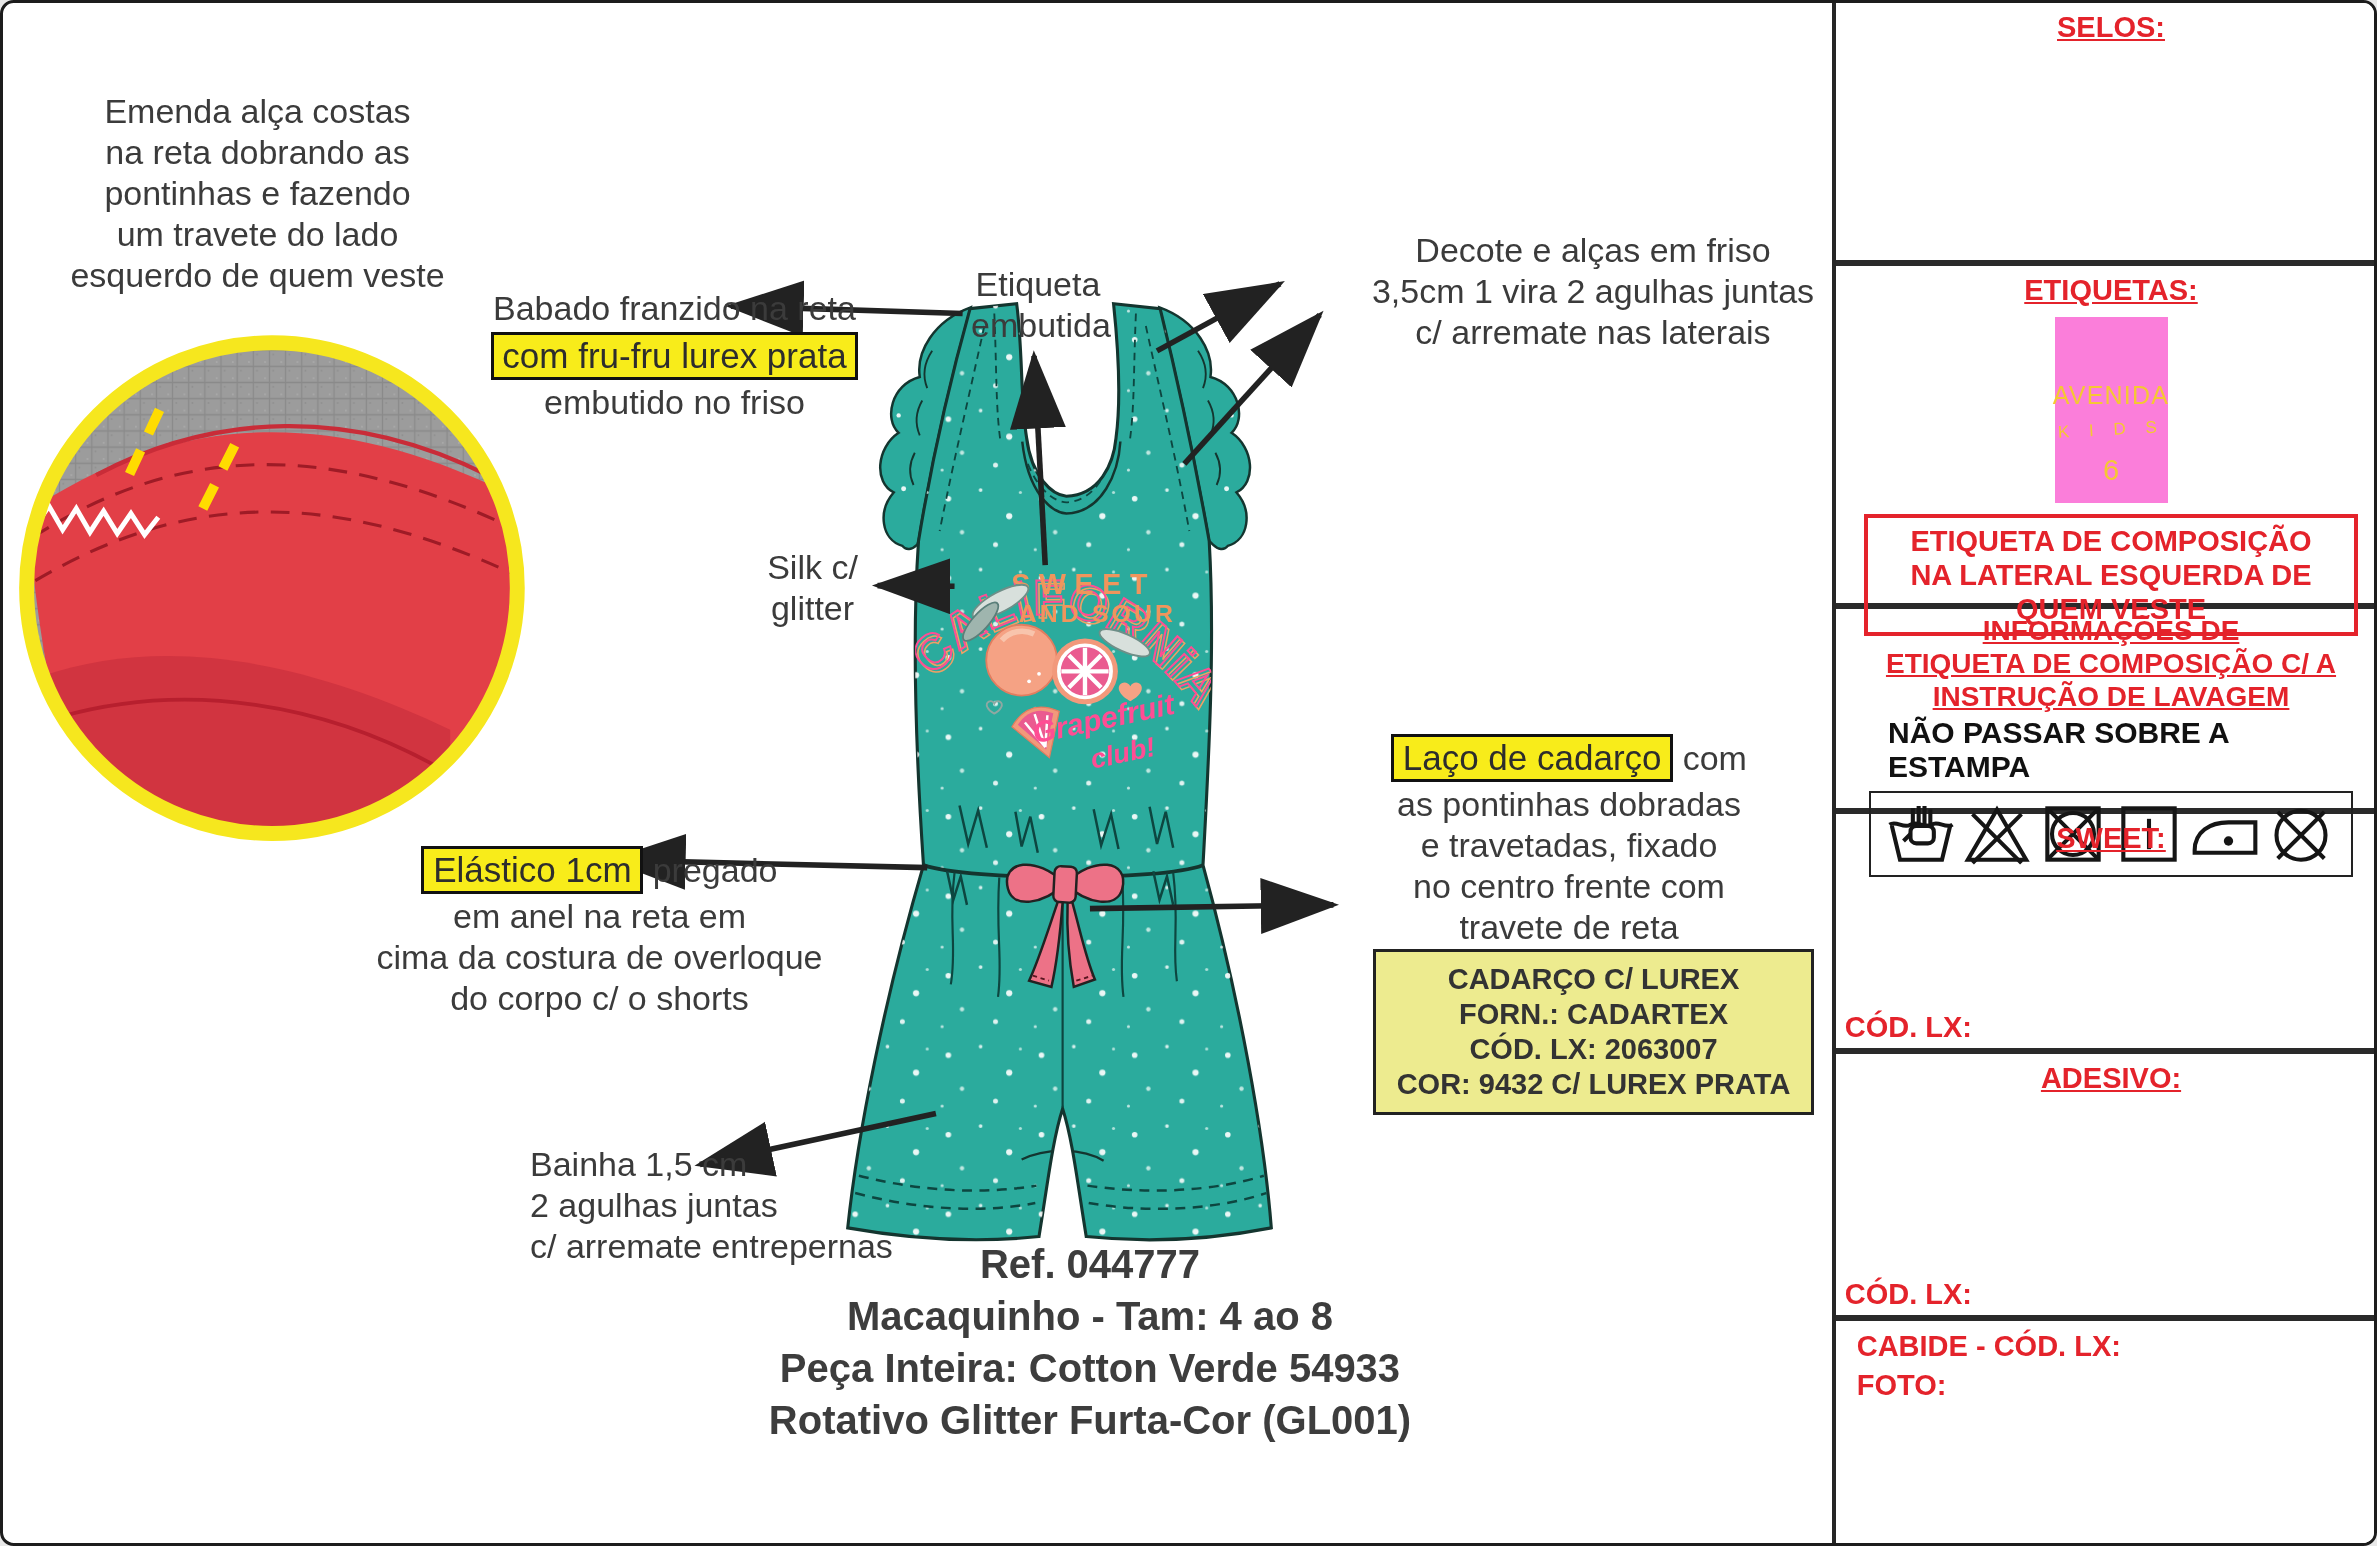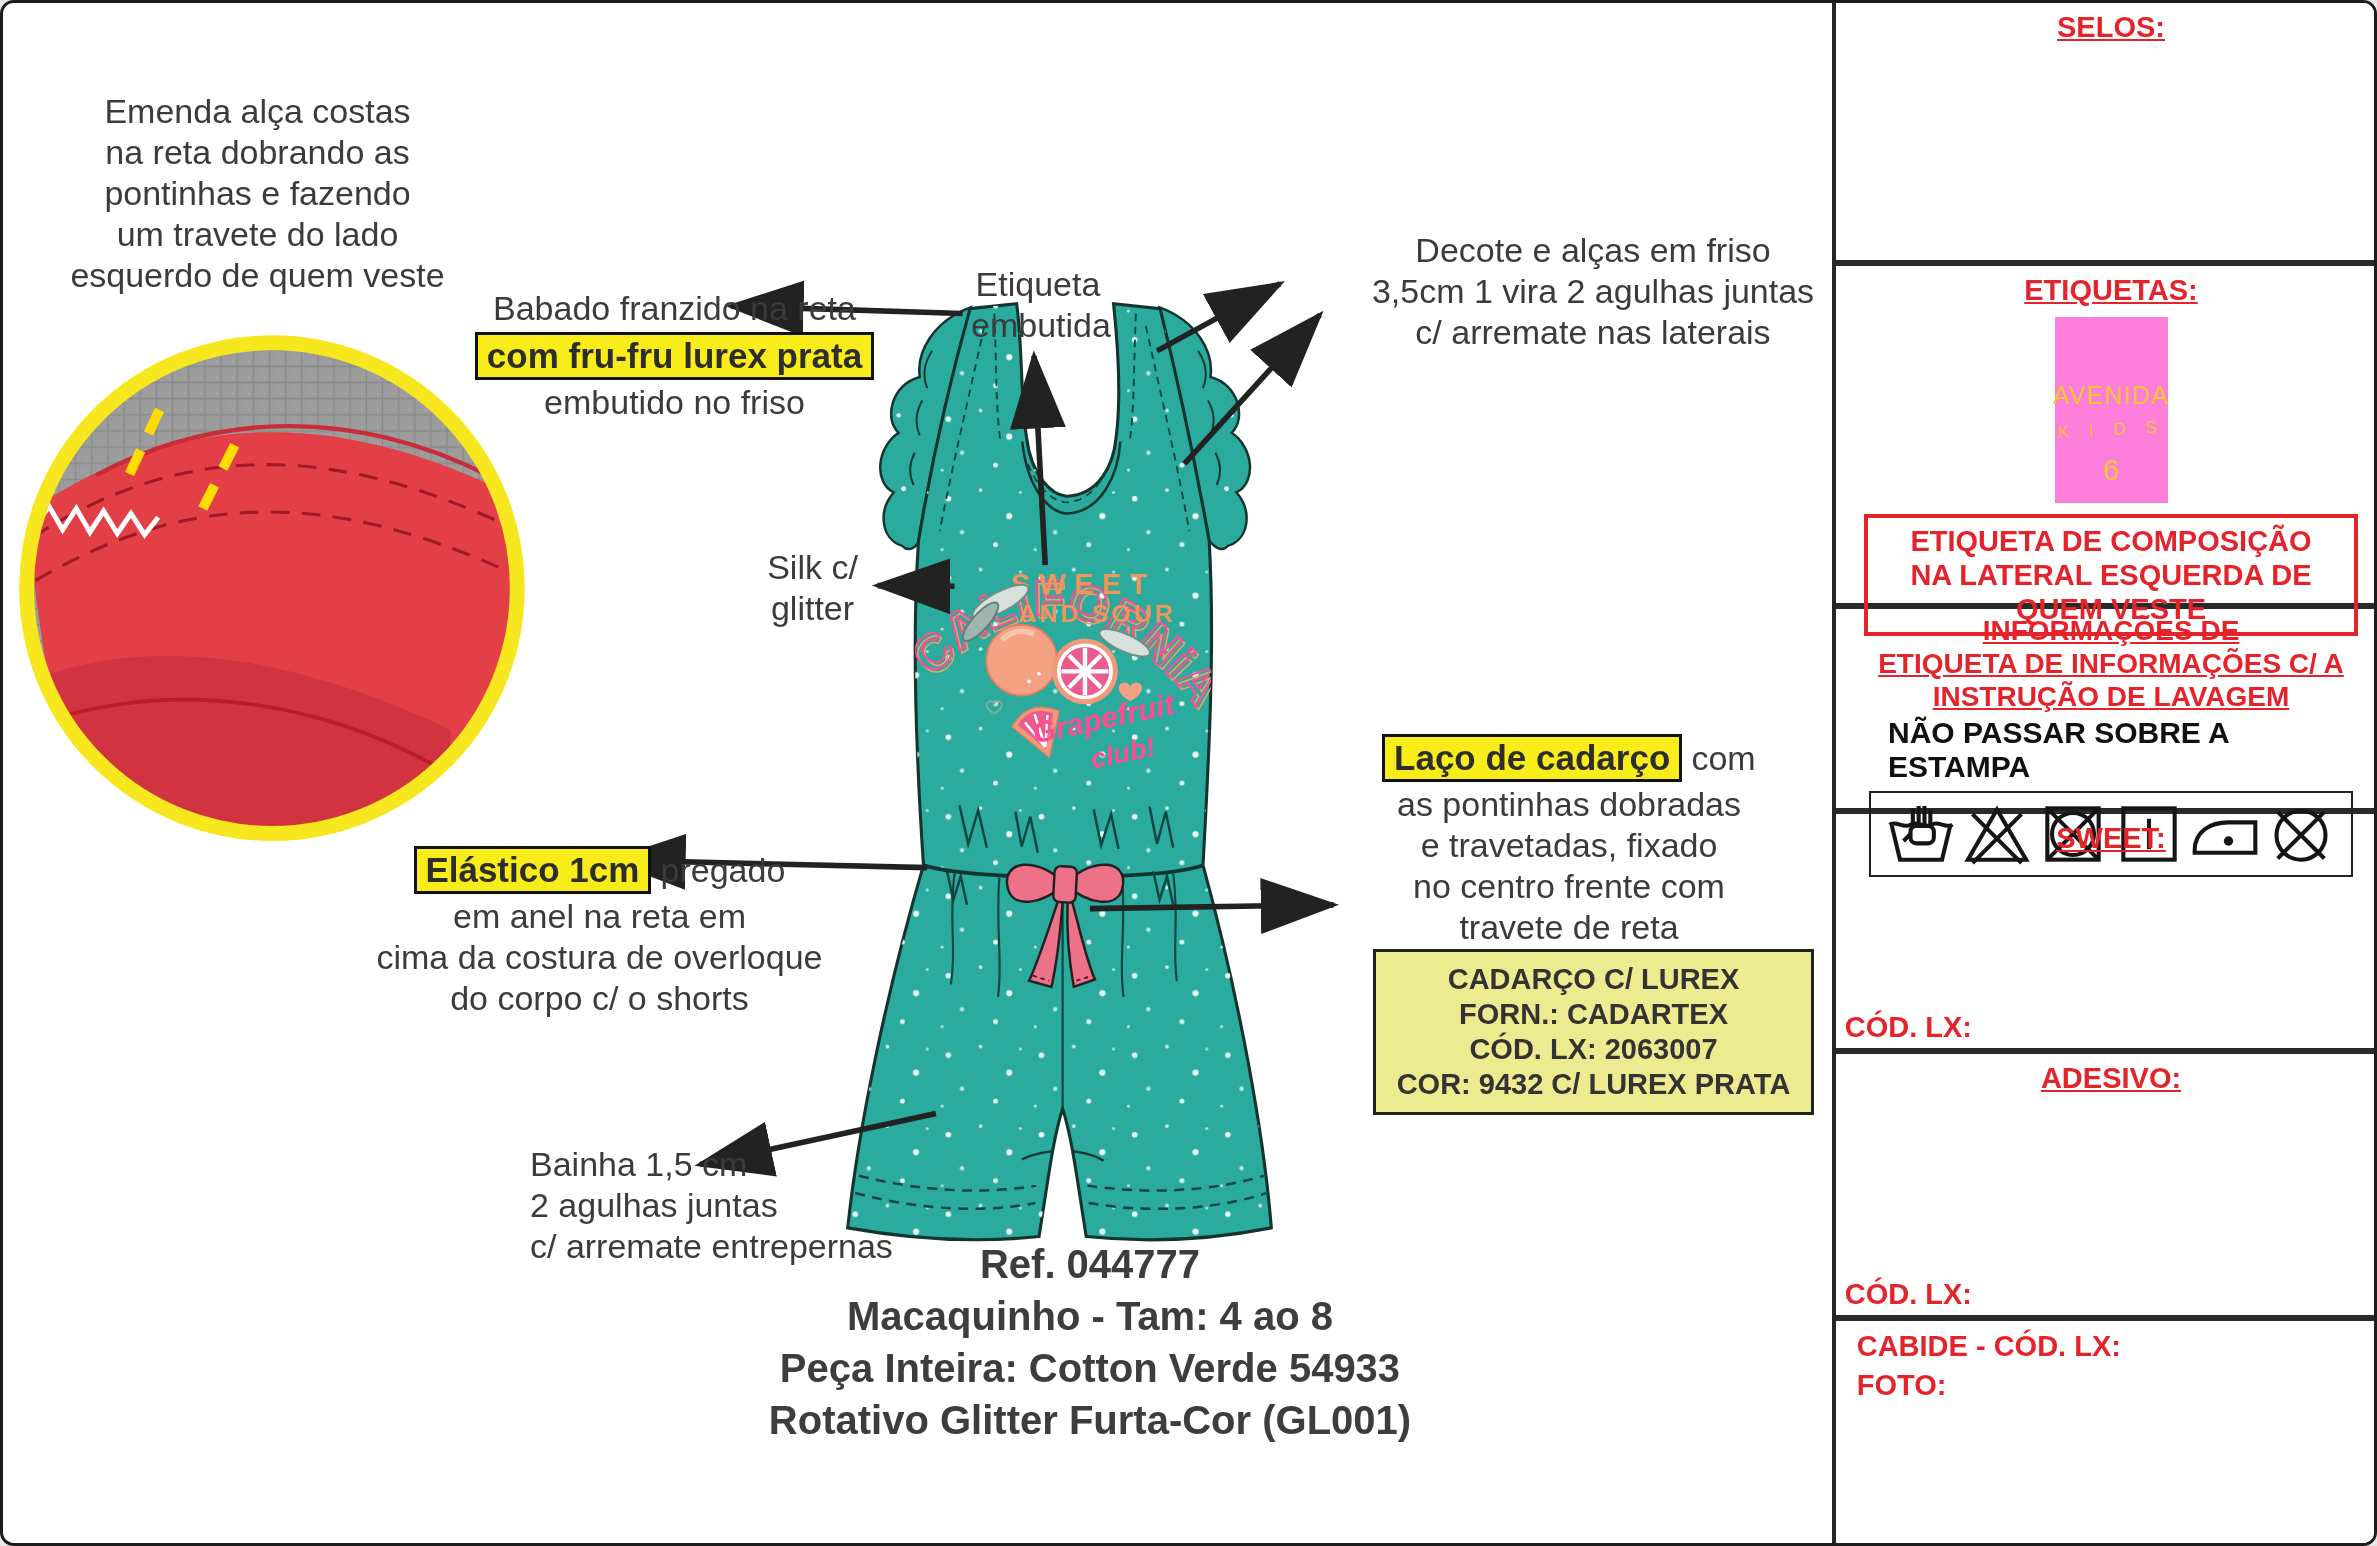--- a/index.html
+++ b/index.html
@@ -6,21 +6,21 @@
   #sheet{
     position:relative;width:2377px;height:1546px;background:#ffffff;
     font-family:"Liberation Sans",sans-serif;border:3.7px solid #1c1c1c;
     border-radius:13.7px;box-sizing:border-box;overflow:hidden;
   }
   #art{position:absolute;left:0;top:0;z-index:1;}
   .note{position:absolute;color:#3b3b3b;font-size:34px;line-height:41px;text-align:center;z-index:2;}
   .note.left{text-align:left;}
   .hl{
     display:inline-block;background:#F8EC1A;border:3.1px solid #111;
-    font-weight:bold;padding:0.6px 8.7px;margin:2.5px 0;color:#2d2d2d;text-align:center;
+    font-weight:normal;padding:0.6px 8.7px;margin:2.5px 0;color:#2d2d2d;text-align:center;
   }
   #cadarco-box{
     position:absolute;left:1370px;top:946px;width:441px;z-index:2;
     background:#EDEB8F;border:3.1px solid #222;box-sizing:border-box;
     padding:10px 2.5px;text-align:center;font-weight:bold;color:#333;
     font-size:29px;line-height:35px;
   }
   #title-block{
     position:absolute;left:674px;top:1235px;width:826px;z-index:2;
     text-align:center;font-weight:bold;font-size:40px;line-height:52px;color:#3d3d3d;
@@ -328,21 +328,21 @@
       <div id="composicao-box">
         <div>ETIQUETA DE COMPOSIÇÃO</div>
         <div>NA LATERAL ESQUERDA DE</div>
         <div>QUEM VESTE</div>
       </div>
     </div>
 
     <div class="sec" id="sec-info">
       <div style="margin-top:5px;">
         <div class="info-line">INFORMAÇÕES DE</div>
-        <div class="info-line">ETIQUETA DE INFORMAÇÕES C/ A</div>
+        <div class="info-line">ETIQUETA DE COMPOSIÇÃO C/ A</div>
         <div class="info-line">INSTRUÇÃO DE LAVAGEM</div>
       </div>
       <div id="nao-passar">NÃO PASSAR SOBRE A ESTAMPA</div>
       <div id="care-box">
         <svg viewBox="0 0 120 120">
           <path class="care" d="M6,44 C18,36 30,52 42,44 C54,36 66,52 78,44 C90,36 102,52 114,44"></path>
           <path class="care" d="M10,46 L24,104 L96,104 L110,46"></path>
           <g class="care" stroke-width="6">
             <path d="M46,16 V48 M56,12 V48 M66,12 V48 M76,18 V48"></path>
             <rect x="42" y="46" width="40" height="30" rx="10" fill="#fff"></rect>

